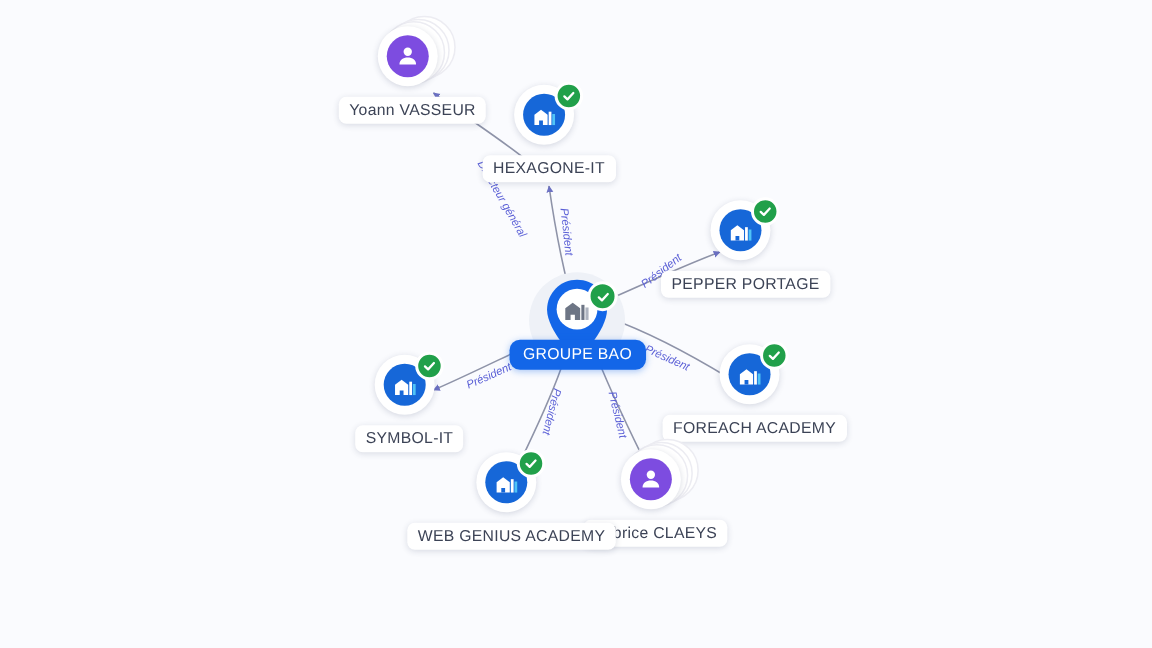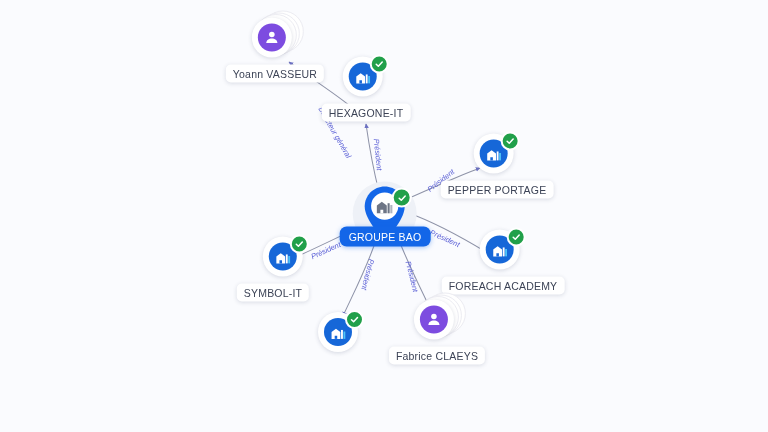--- a/index.html
+++ b/index.html
@@ -239,23 +239,24 @@
           <rect x="19" y="10.6" width="2.6" height="10.4" fill="#4fc3f7"></rect>
         </svg>
       </div>
     </div>
     <div class="badge">
       <svg width="9" height="9" viewBox="0 0 24 24" fill="none" stroke="#ffffff" stroke-width="4" stroke-linecap="round" stroke-linejoin="round">
           <path d="M4 12.6 9.6 18 20 6.6"></path>
         </svg>
     </div>
   </div>
-</div>
-
-<div class="node" style="left:273px;top:268px;align-items:flex-end;">
+  <div class="label">WEB GENIUS ACADEMY</div>
+</div>
+
+<div class="node" style="left:273px;top:268px;">
   <div class="node-art">
     <div class="disc">
       <div class="inner company">
         <svg width="17" height="17" viewBox="0 0 24 24">
           <path d="M2.2 21V11.2L8.4 6.6l6.2 4.6V21z" fill="#ffffff"></path>
           <path d="M6.6 21v-4.4h3.6V21z" fill="#1667d8"></path>
           <rect x="15.6" y="8.4" width="2.6" height="12.6" fill="#ffffff"></rect>
           <rect x="19" y="10.6" width="2.6" height="10.4" fill="#4fc3f7"></rect>
         </svg>
       </div>

